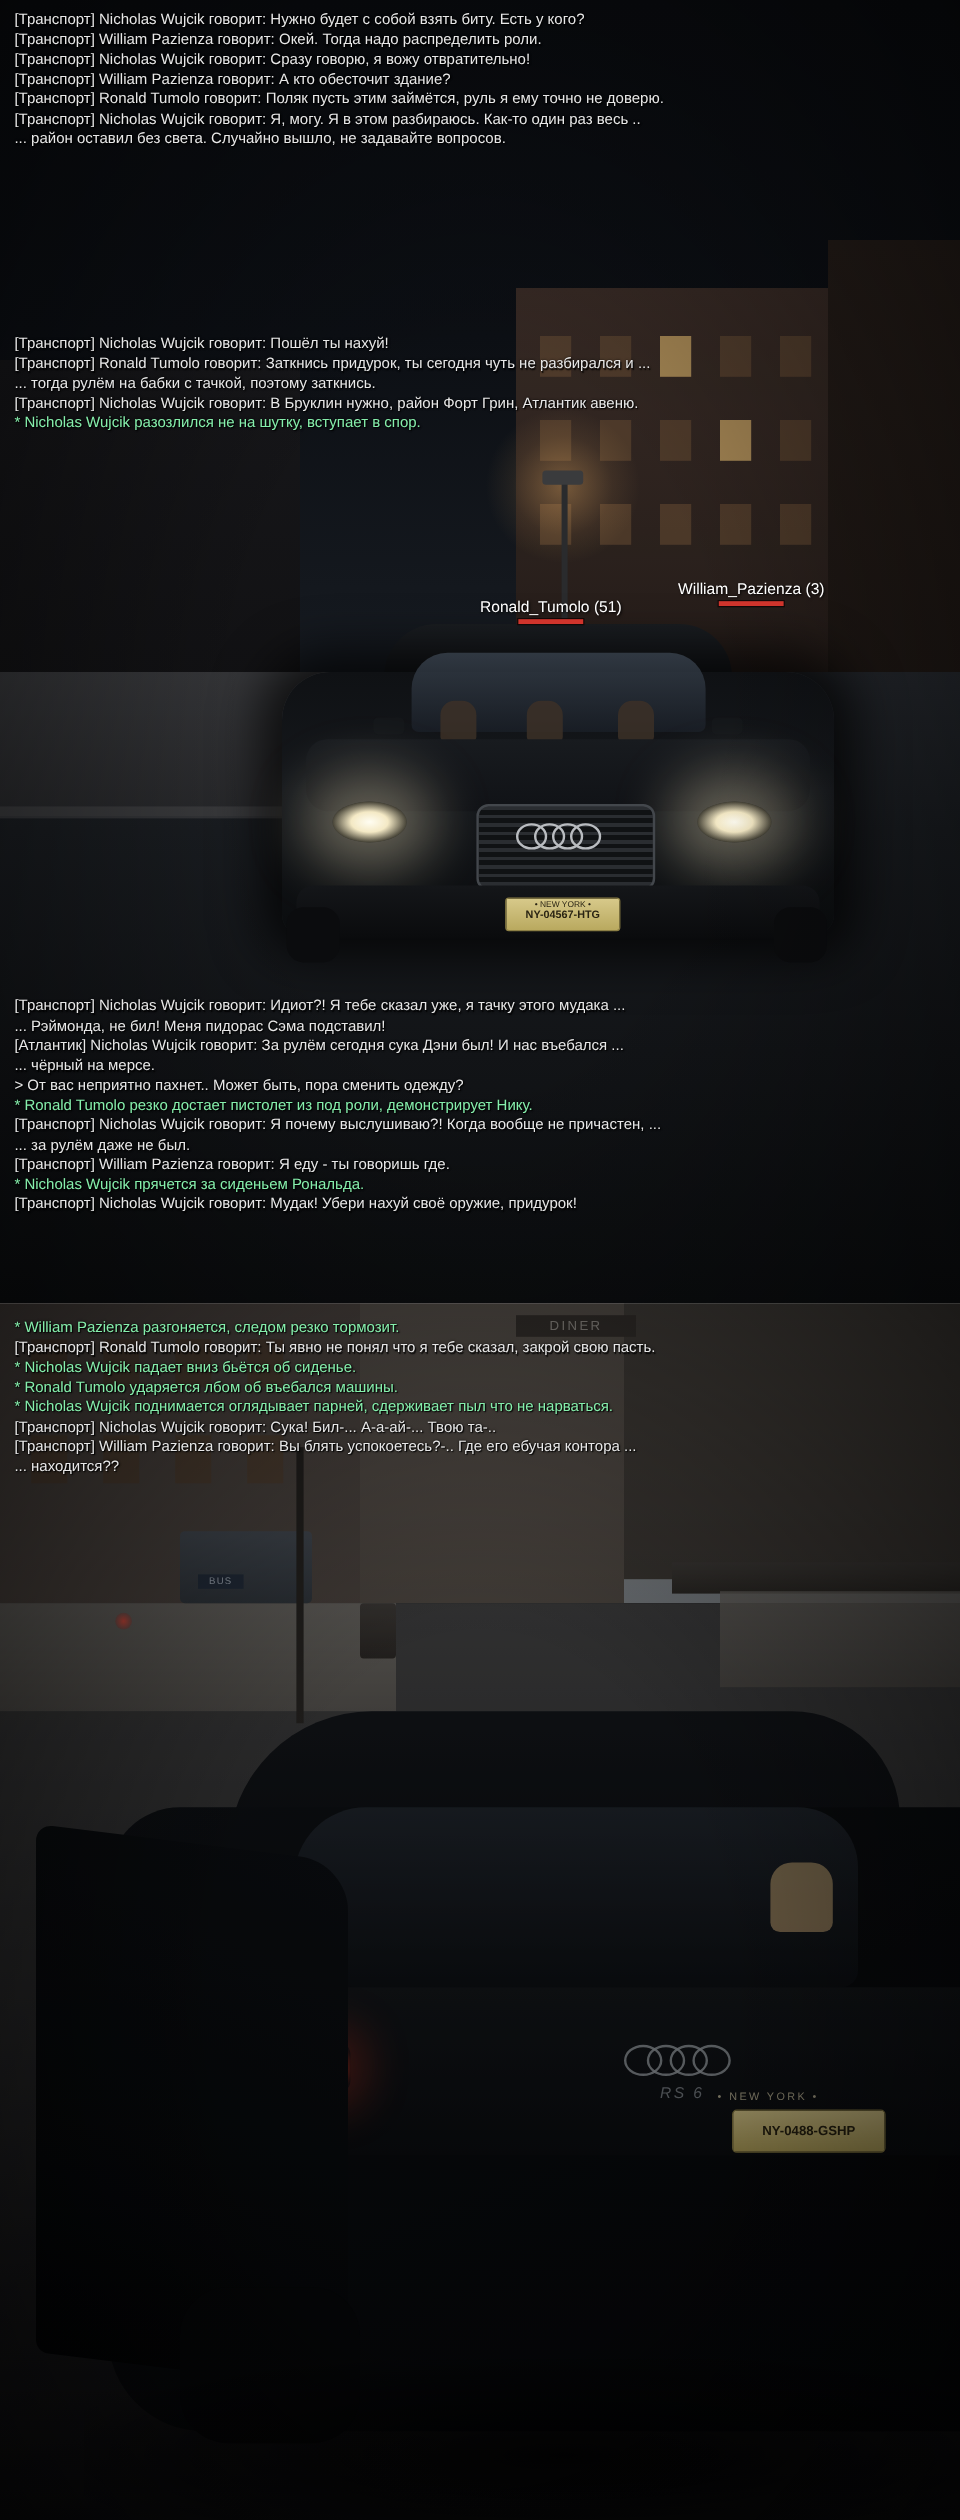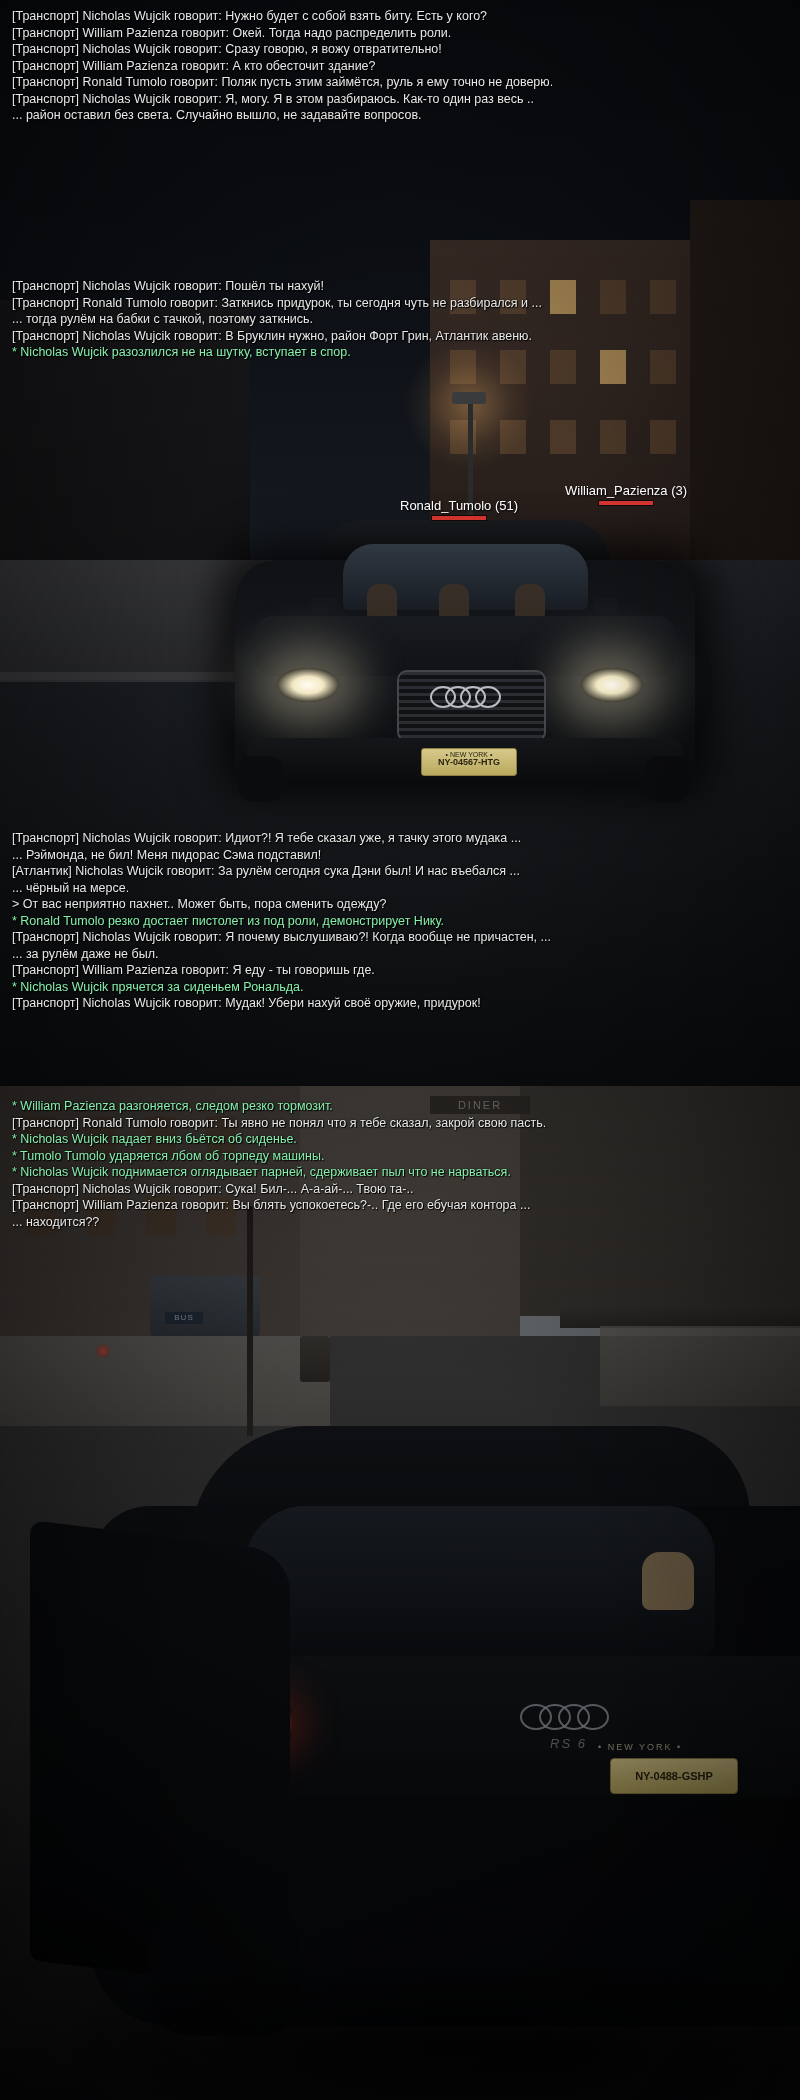--- a/index.html
+++ b/index.html
@@ -614,21 +614,21 @@
       <div class="car2-shadow"></div>
     </div>
 
     <div class="darken"></div>
     <div class="vignette"></div>
 
     <div class="chatbox" id="chat-bottom" style="top:12px;">
         <div class="chat-line action">* William Pazienza разгоняется, следом резко тормозит.</div>
         <div class="chat-line transport">[Транспорт] Ronald Tumolo говорит: Ты явно не понял что я тебе сказал, закрой свою пасть.</div>
         <div class="chat-line action">* Nicholas Wujcik падает вниз бьётся об сиденье.</div>
-        <div class="chat-line action">* Tumolo Tumolo ударяется лбом об торпеду машины.</div>
+        <div class="chat-line action">* Ronald Tumolo ударяется лбом об въебался машины.</div>
         <div class="chat-line action">* Nicholas Wujcik поднимается оглядывает парней, сдерживает пыл что не нарваться.</div>
         <div class="chat-line transport">[Транспорт] Nicholas Wujcik говорит: Сука! Бил-... А-а-ай-... Твою та-..</div>
         <div class="chat-line transport">[Транспорт] William Pazienza говорит: Вы блять успокоетесь?-.. Где его ебучая контора ...</div>
         <div class="chat-line cont">... находится??</div>
       </div>
   </div>
 
 </div>
 
 </body></html>

